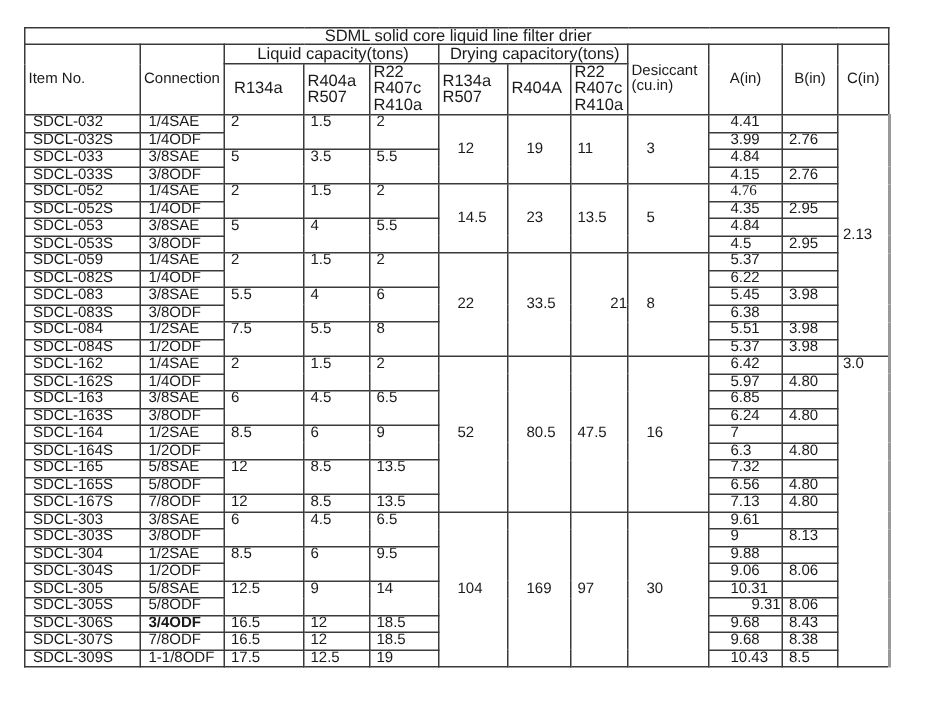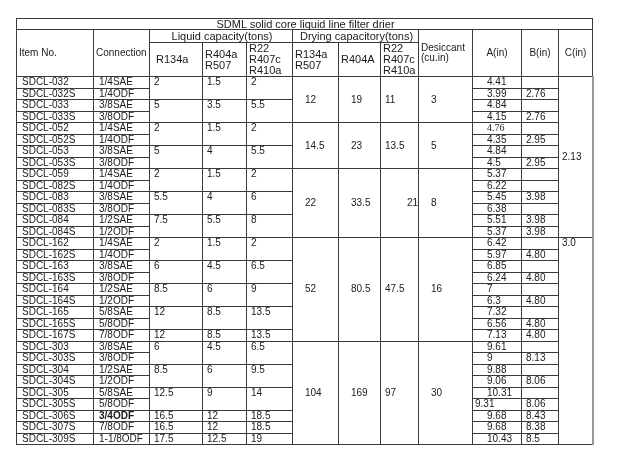--- a/index.html
+++ b/index.html
@@ -295,21 +295,21 @@
         <td style="padding-left: 5px;">5/8SAE</td>
         <td rowspan="2" style="padding-left: 4px; vertical-align: top;">12.5</td>
         <td rowspan="2" style="padding-left: 4px; vertical-align: top;">9</td>
         <td rowspan="2" style="padding-left: 4px; vertical-align: top;">14</td>
         <td style="padding-left: 14px;">10.31</td>
         <td style="padding-left: 4px;"></td>
       </tr>
       <tr>
         <td style="padding-left: 5px;">SDCL-305S</td>
         <td style="padding-left: 5px;">5/8ODF</td>
-        <td style="padding-left: 2px;">9.31</td>
+        <td style="padding-left: 28px;">9.31</td>
         <td style="padding-left: 4px;">8.06</td>
       </tr>
       <tr>
         <td style="padding-left: 5px;">SDCL-306S</td>
         <td style="padding-left: 5px; font-weight: bold;">3/4ODF</td>
         <td rowspan="1" style="padding-left: 4px; vertical-align: middle;">16.5</td>
         <td rowspan="1" style="padding-left: 4px; vertical-align: middle;">12</td>
         <td rowspan="1" style="padding-left: 4px; vertical-align: middle;">18.5</td>
         <td style="padding-left: 14px;">9.68</td>
         <td style="padding-left: 4px;">8.43</td>

